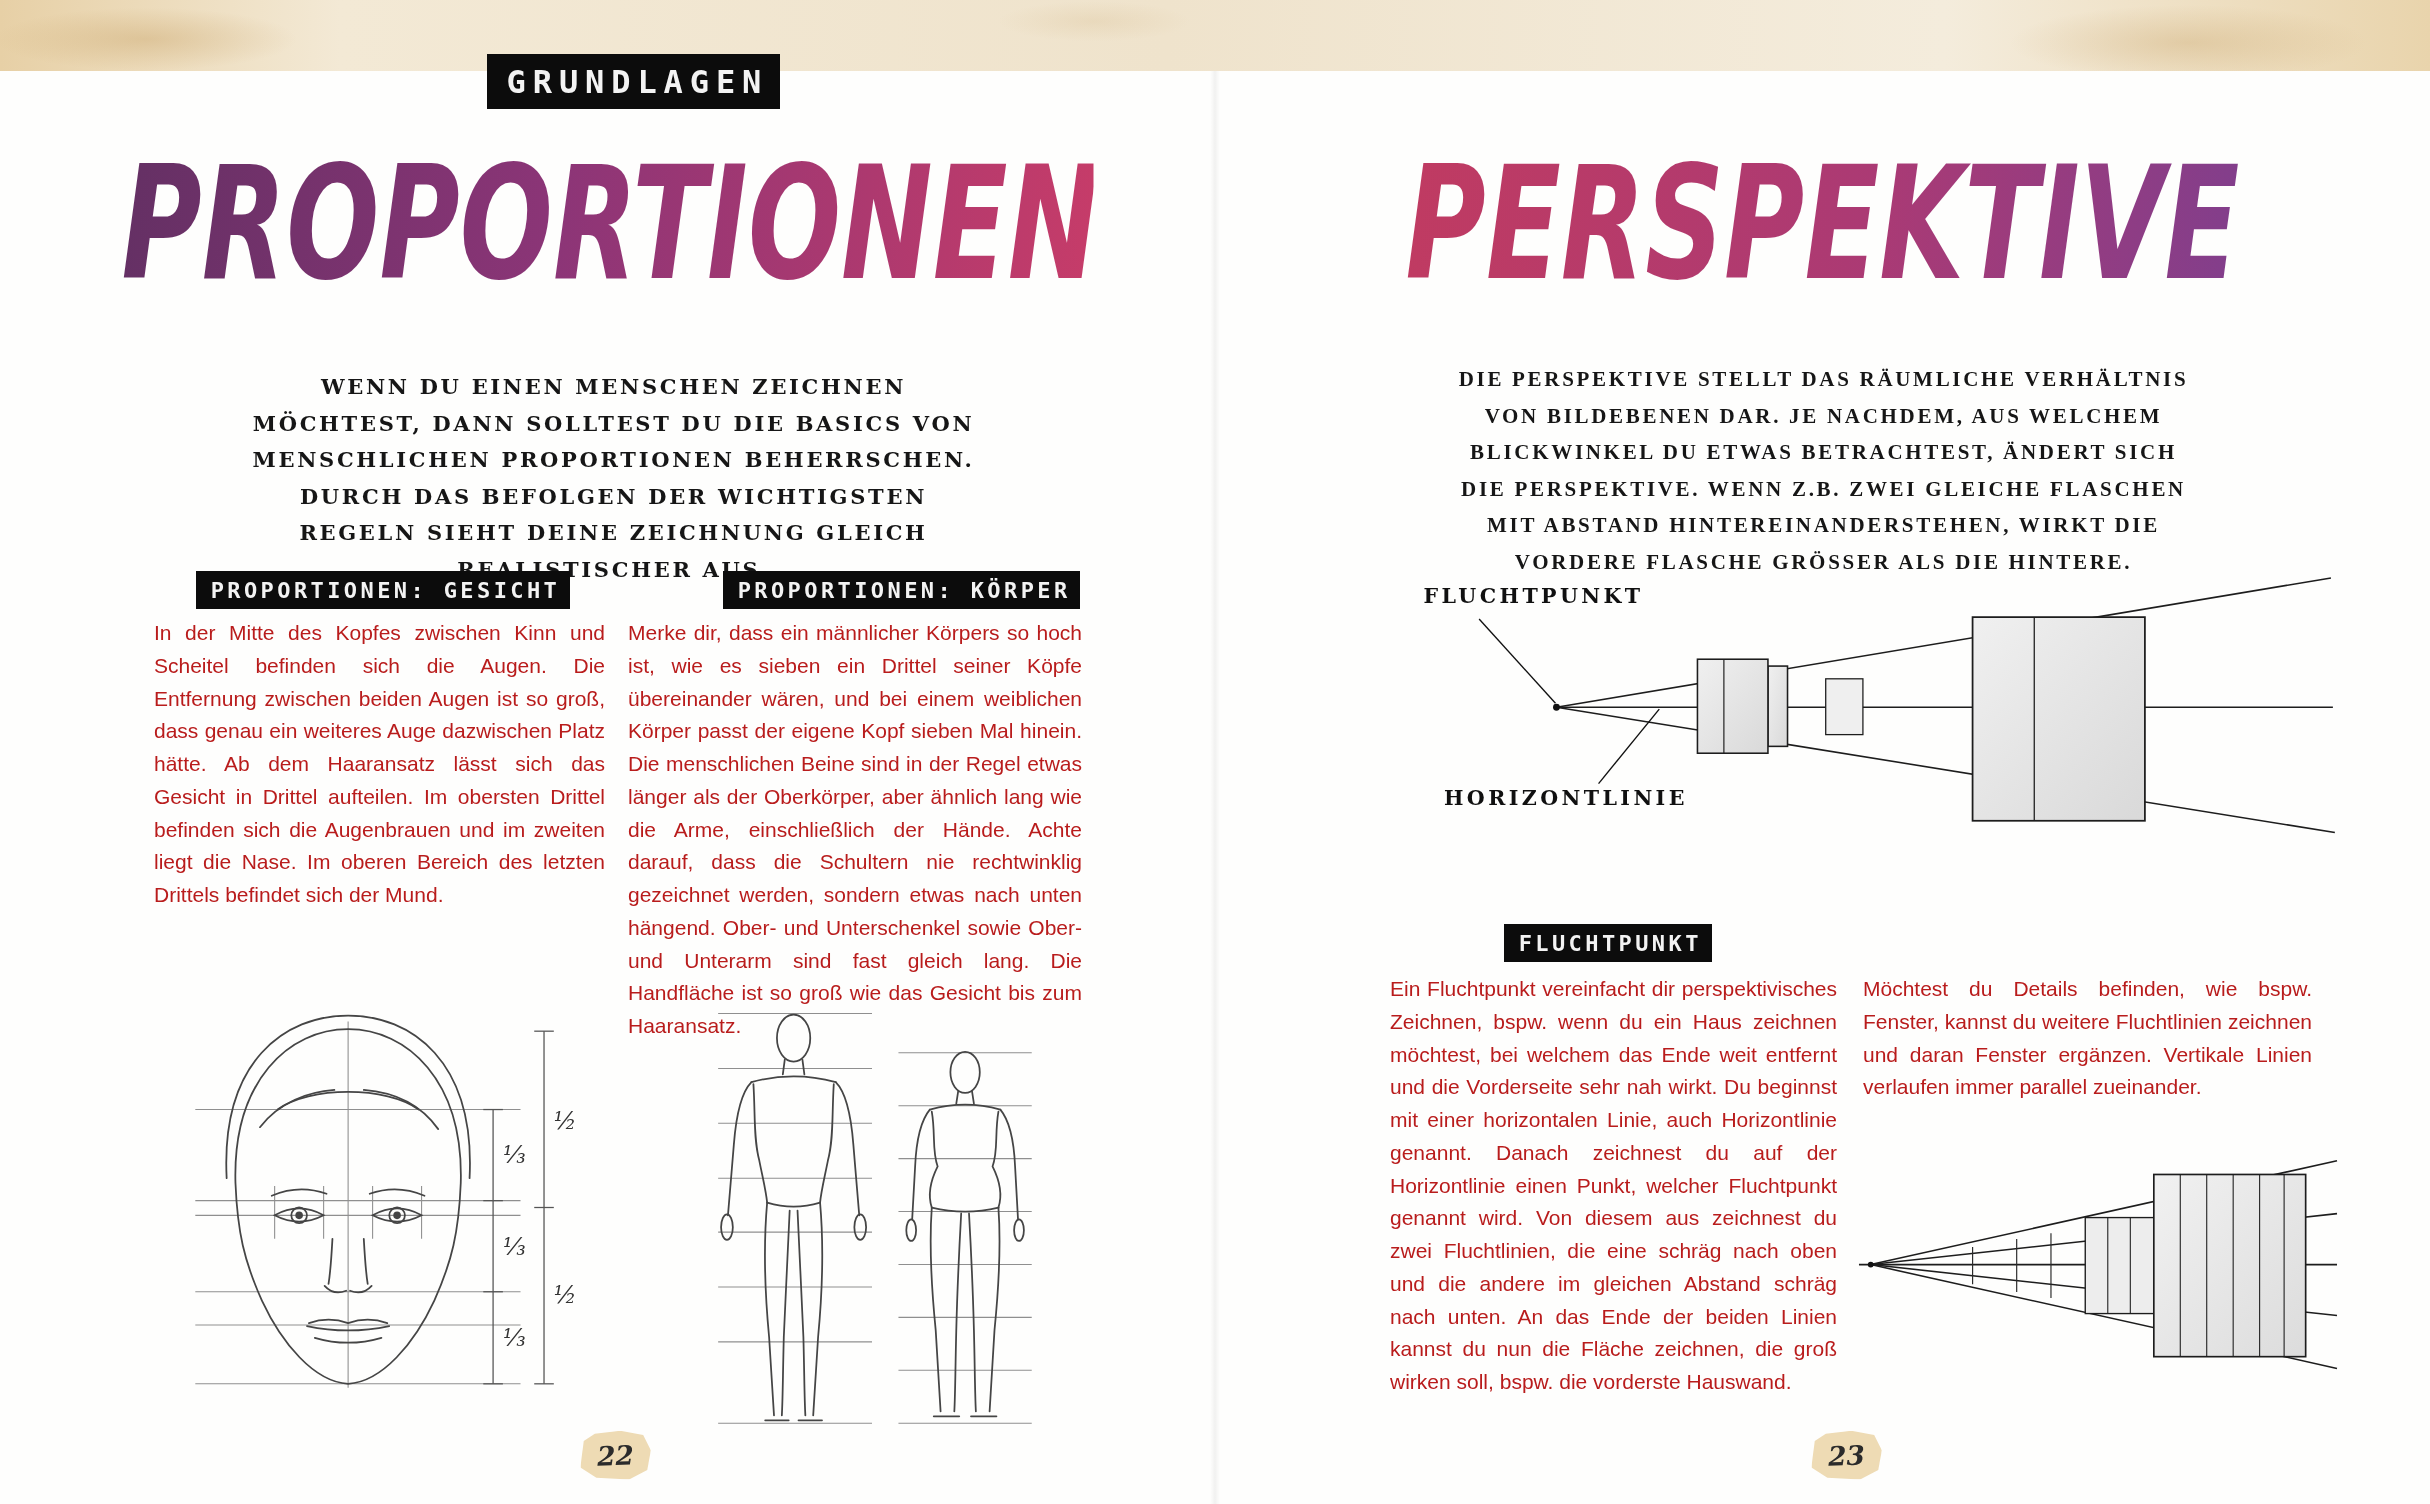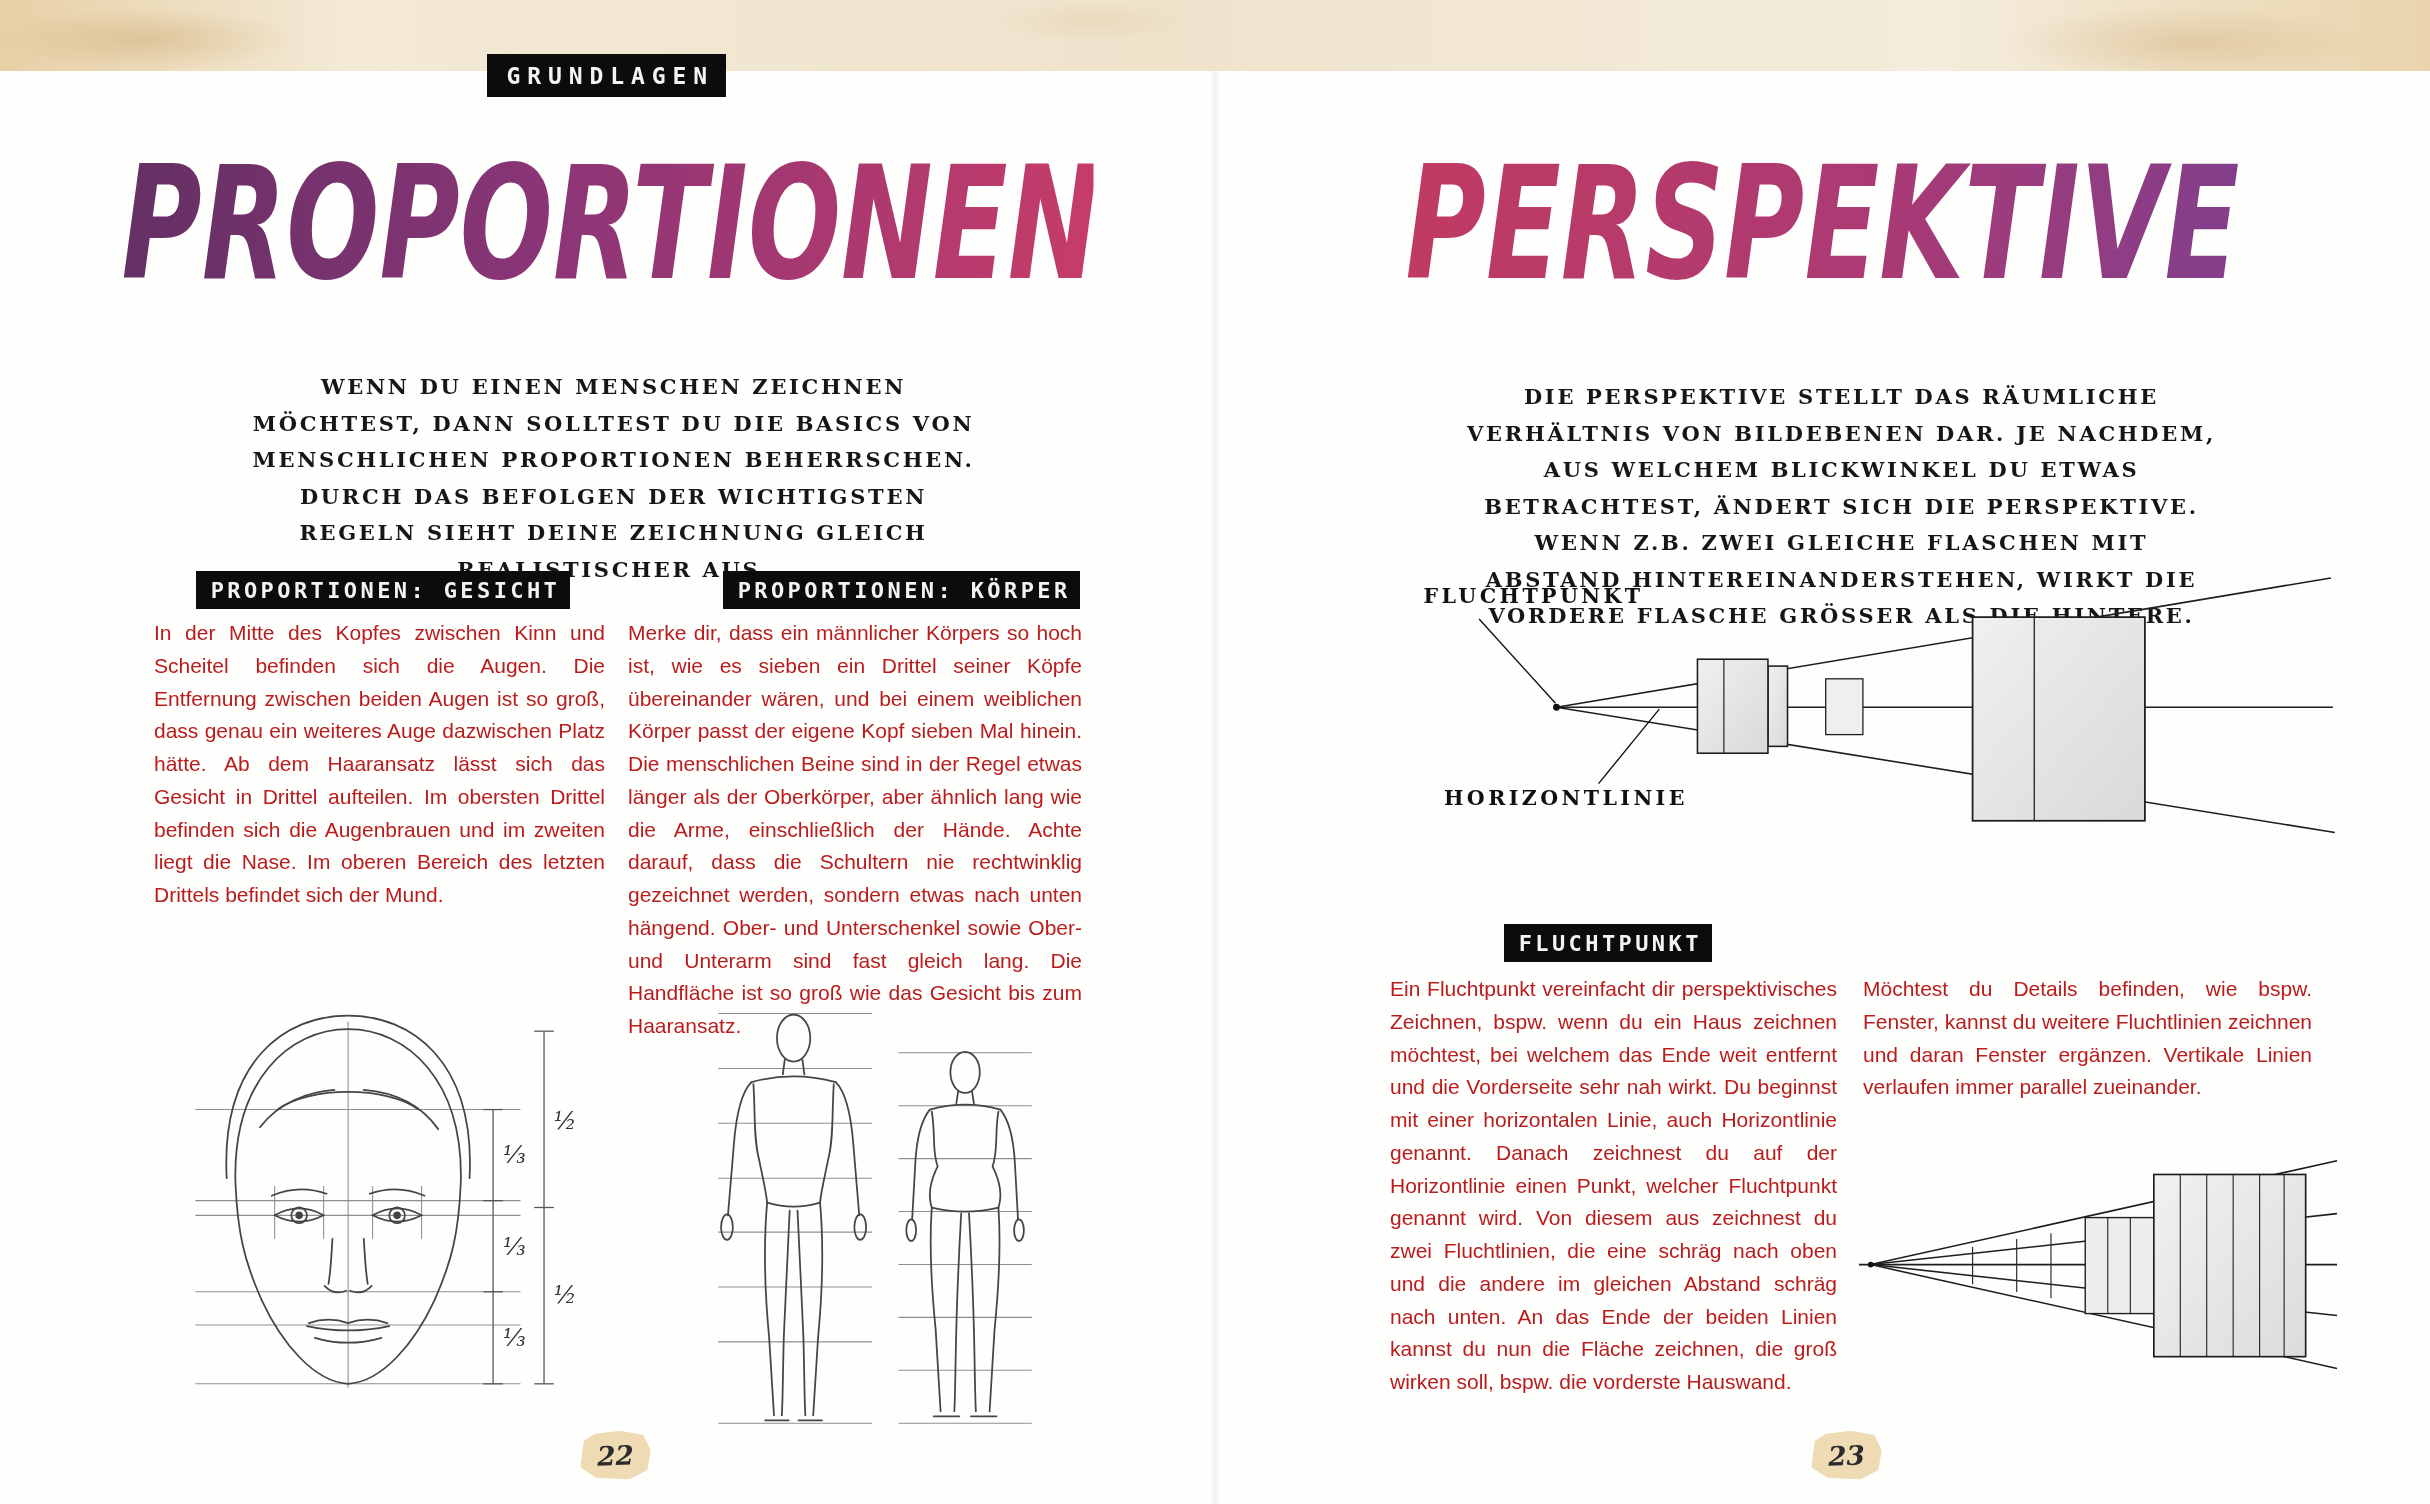--- a/index.html
+++ b/index.html
@@ -11,21 +11,21 @@
       radial-gradient(216px 45px at 6% 55%, rgba(198,160,100,.38), transparent 70%),
       radial-gradient(255px 54px at 90% 60%, rgba(198,160,100,.33), transparent 70%),
       radial-gradient(137px 29px at 45% 30%, rgba(210,180,130,.22), transparent 70%),
       linear-gradient(90deg,#e7d0a6,#f3e9d5 14%,#efe3cc 48%,#f4ecdc 80%,#e9d4ac);}
   .fold{position:absolute;left:1210px;top:71px;width:9.8px;height:1434px;
     background:linear-gradient(90deg,transparent,rgba(0,0,0,.05),transparent);}
 
   
   .badge{position:absolute;background:#0c0c0c;color:#f3f3f3;
     font-family:"DejaVu Sans Mono",monospace;font-weight:bold;white-space:nowrap;}
-  .badge.main{font-size:23px;letter-spacing:6.9px;padding:8.8px 11.8px 7.8px 19.6px;}
+  .badge.main{font-size:32px;letter-spacing:6.9px;padding:8.8px 11.8px 7.8px 19.6px;}
   .badge.sub{font-size:22px;letter-spacing:3.4px;padding:6.9px 9.8px 5.9px 14.7px;}
 
   
   .script-title{position:absolute;width:1215px;text-align:center;line-height:1;
     font-family:"DejaVu Sans",sans-serif;font-weight:bold;font-style:italic;font-size:137px;
     -webkit-background-clip:text;background-clip:text;color:transparent;
     -webkit-text-fill-color:transparent;}
   .script-title.left{top:155px;left:0;transform:scaleX(.8) scaleY(1.15);
     background-image:linear-gradient(95deg,#643064 0%,#8c3577 45%,#c63c69 100%);}
   .script-title.right{top:155px;left:1215px;transform:scaleX(.8) scaleY(1.15);
@@ -202,21 +202,21 @@
       </g>
     </svg>
   </div>
 
   <div class="scrap" style="left:580px;top:1431px;">
     <span>22</span>
   </div>
 
   <h1 class="script-title right" style="margin:0;">PERSPEKTIVE</h1>
 
-  <p class="intro right" style="margin:18px;">DIE PERSPEKTIVE STELLT DAS RÄUMLICHE VERHÄLTNIS VON BILDEBENEN DAR. JE NACHDEM, AUS WELCHEM BLICKWINKEL DU ETWAS BETRACHTEST, ÄNDERT SICH DIE PERSPEKTIVE. WENN Z.B. ZWEI GLEICHE FLASCHEN MIT ABSTAND HINTEREINANDERSTEHEN, WIRKT DIE VORDERE FLASCHE GRÖSSER ALS DIE HINTERE.</p>
+  <p class="intro right" style="margin:0;font-family:Liberation Serif, serif;">DIE PERSPEKTIVE STELLT DAS RÄUMLICHE VERHÄLTNIS VON BILDEBENEN DAR. JE NACHDEM, AUS WELCHEM BLICKWINKEL DU ETWAS BETRACHTEST, ÄNDERT SICH DIE PERSPEKTIVE. WENN Z.B. ZWEI GLEICHE FLASCHEN MIT ABSTAND HINTEREINANDERSTEHEN, WIRKT DIE VORDERE FLASCHE GRÖSSER ALS DIE HINTERE.</p>
 
   <div class="fig" style="left:1402px;top:576px;width:961px;height:328px;">
     <svg viewBox="0 0 980 335">
       <defs>
         <linearGradient id="boxfill" x1="0" y1="0" x2="1" y2="1">
           <stop offset="0" stop-color="#f0f0f0"></stop>
             <stop offset="1" stop-color="#d9d9d9"></stop>
         </linearGradient>
       </defs>
       <g class="persp">

